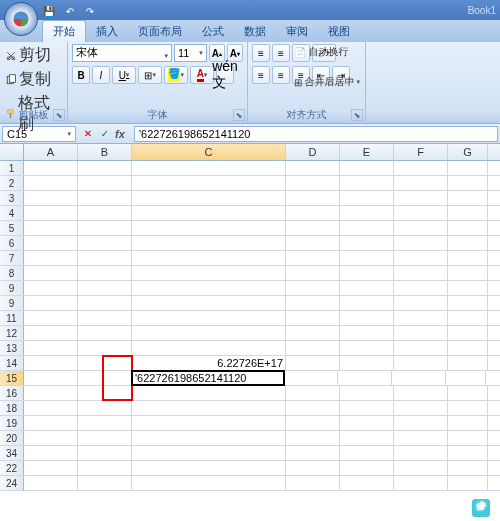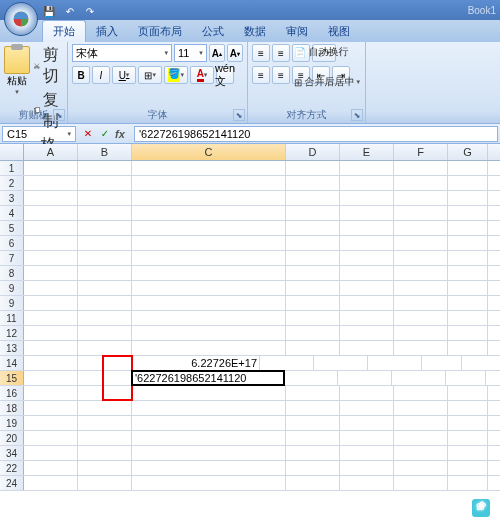--- a/index.html
+++ b/index.html
@@ -18,21 +18,21 @@
 .group-content{flex:1;display:flex;gap:2px}
 .clipboard{width:68px}
 .paste-btn{width:32px;display:flex;flex-direction:column;align-items:center;font-size:10px;padding-top:2px}
 .paste-icon{width:26px;height:28px;background:linear-gradient(#fde9a8,#f7d368);border:1px solid #c9a43a;border-radius:2px;position:relative}
 .paste-icon::before{content:"";position:absolute;top:-3px;left:6px;width:12px;height:6px;background:#aaa;border-radius:2px}
 .clip-small{display:flex;flex-direction:column;gap:1px;font-size:16px}
 .clip-item{display:flex;align-items:center;gap:2px;padding:1px;color:#333}
 .clip-item svg{width:12px;height:12px}
 .font-group{width:180px}
 .font-row{display:flex;gap:2px;margin-bottom:2px}
-.font-name{width:112px;height:18px;background:#fff;border:1px solid #8db2e3;font-size:11px;padding:1px 3px;display:flex;align-items:center;justify-content:space-between}
+.font-name{width:112px;height:18px;background:#fff;border:1px solid #8db2e3;font-size:11px;padding:1px 3px;display:flex;align-items:flex-end;justify-content:space-between}
 .font-size{width:36px;height:18px;background:#fff;border:1px solid #8db2e3;font-size:11px;padding:1px 3px;display:flex;align-items:center;justify-content:space-between}
 .rb{width:18px;height:18px;border:1px solid #a5c0e0;background:linear-gradient(#fdfefe,#e4eefb);display:flex;align-items:center;justify-content:center;font-size:10px;border-radius:2px}
 .rb.wide{width:24px}
 .align-group{width:118px}
 .styles-group{width:50px}
 .drop-arrow{font-size:7px;color:#555}
 .launcher{position:absolute;bottom:2px;right:2px;width:12px;height:12px;border:1px solid #a5c0e0;font-size:8px;display:flex;align-items:center;justify-content:center;color:#4a6a9a}
 .name-fx{height:20px;background:linear-gradient(#e7f0fb,#d2e2f5);border-bottom:1px solid #8db2e3;display:flex;align-items:center;padding:0 2px;font-size:11px}
 .name-box{width:74px;height:16px;background:#fff;border:1px solid #8db2e3;padding:0 4px;display:flex;align-items:center;justify-content:space-between}
 .fx-btns{display:flex;gap:1px;margin:0 4px}
@@ -86,25 +86,20 @@
     <div class="tab">页面布局</div>
     <div class="tab">公式</div>
     <div class="tab">数据</div>
     <div class="tab">审阅</div>
     <div class="tab">视图</div>
   </div>
 
 <div class="ribbon">
   <div class="group clipboard">
     <div class="group-content">
-      <div class="paste-btn">
-        <div class="paste-icon"></div>
-        <span>粘贴</span>
-        <span class="drop-arrow">▾</span>
-      </div>
       <div class="clip-small">
         <div class="clip-item">
             <svg viewBox="0 0 16 16">
               <path d="M3 3l10 10M5 13a2 2 0 100-4 2 2 0 000 4zm6 0a2 2 0 100-4 2 2 0 000 4zM13 3L3 13" stroke="#333" fill="none"></path>
             </svg>
             <span>剪切</span>
           </div>
         <div class="clip-item">
             <svg viewBox="0 0 16 16">
               <rect x="3" y="3" width="8" height="10" fill="none" stroke="#333"></rect>
@@ -149,21 +144,21 @@
         <div class="rb wide">⊞<span class="drop-arrow">▾</span></div>
         <div class="rb wide">
             <span style="background:#ff0;border-bottom:3px solid #ff0">🪣</span>
             <span class="drop-arrow">▾</span>
           </div>
         <div class="rb wide">
             <span style="color:#c00;border-bottom:3px solid #c00;font-weight:bold">A</span>
             <span class="drop-arrow">▾</span>
           </div>
         <div class="rb">
-            <span style="font-size:11px">wén<br>文</span>
+            <span style="font-size:14px">wén<br>文</span>
           </div>
       </div>
     </div>
     <div class="group-title">字体</div>
     <div class="launcher">⬊</div>
   </div>
 
   <div class="group align-group">
     <div class="group-content" style="flex-direction:column">
       <div class="font-row">
@@ -346,21 +341,21 @@
         <div class="cell" style="width: 154px;"></div>
         <div class="cell" style="width: 54px;"></div>
         <div class="cell" style="width: 54px;"></div>
         <div class="cell" style="width: 54px;"></div>
         <div class="cell" style="width: 40px;"></div>
       </div>
       <div class="row">
         <div class="row-h">14</div>
         <div class="cell" style="width: 54px;"></div>
         <div class="cell" style="width: 54px;"></div>
-        <div class="cell right" style="width: 128px;">6.22726E+17</div>
+        <div class="cell right" style="width: 154px;">6.22726E+17</div>
         <div class="cell" style="width: 54px;"></div>
         <div class="cell" style="width: 54px;"></div>
         <div class="cell" style="width: 54px;"></div>
         <div class="cell" style="width: 40px;"></div>
       </div>
       <div class="row">
         <div class="row-h sel">15</div>
         <div class="cell" style="width: 54px;"></div>
         <div class="cell" style="width: 54px;"></div>
         <div class="cell editing" style="width: 154px;">'622726198652141120</div>

